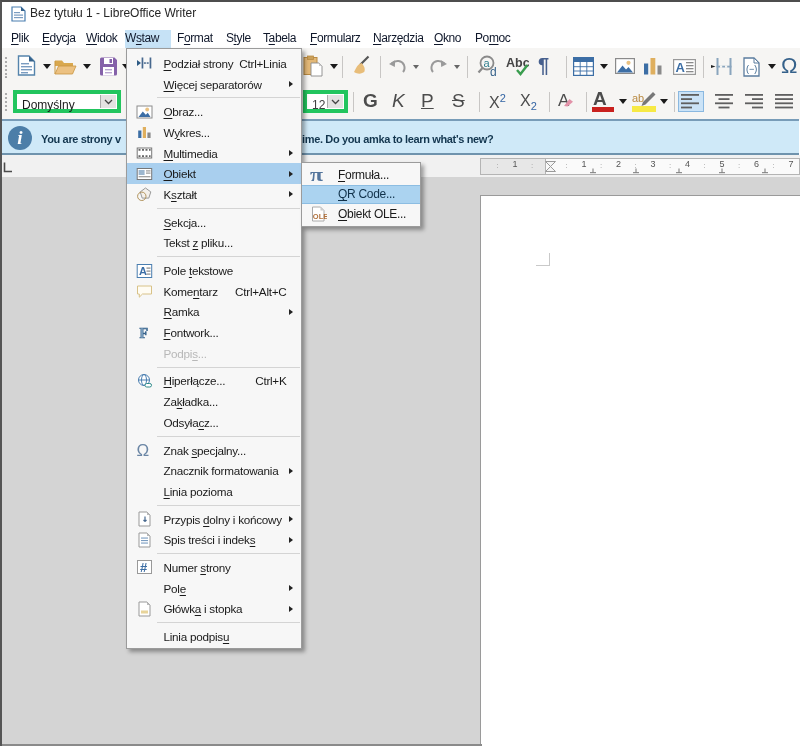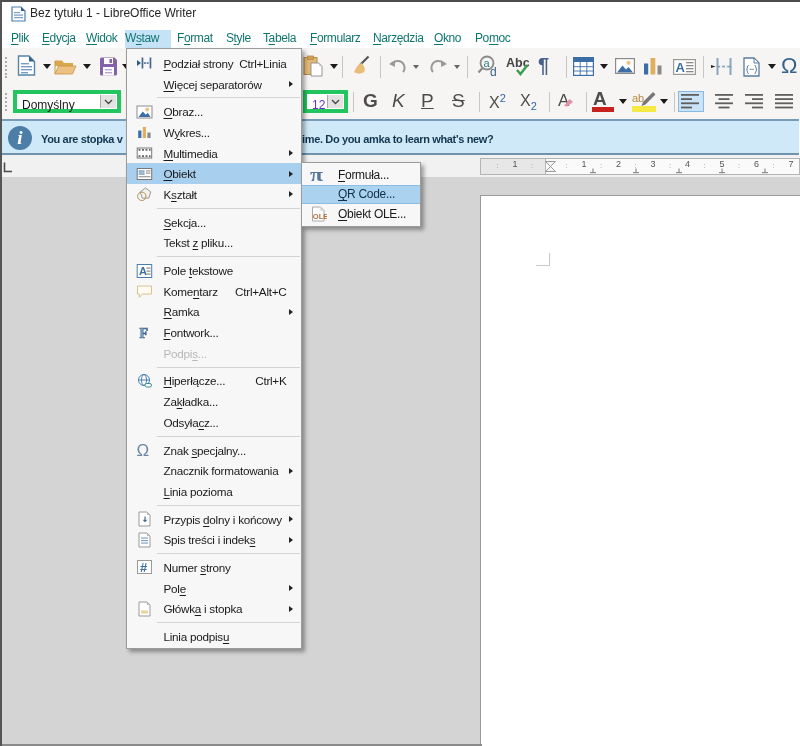--- a/index.html
+++ b/index.html
@@ -4,21 +4,21 @@
 <style>
   html,body{margin:0;padding:0}
   body{width:800px;height:746px;position:relative;overflow:hidden;background:#fff;
        font-family:"Liberation Sans", sans-serif;-webkit-font-smoothing:antialiased}
   .abs{position:absolute}
   
   #winborder{left:0;top:0;width:800px;height:746px;border-left:2px solid #555;border-top:2px solid #4d4d4d;box-sizing:border-box;z-index:30;pointer-events:none}
   #titlebar{left:2px;top:2px;width:798px;height:26px;background:#fff}
   #titletext{left:30px;top:6px;font-size:12px;color:#262626}
   
-  #menubar{left:2px;top:28px;width:798px;height:20px;background:#fff;font-size:12px;color:#0f766e}
+  #menubar{left:2px;top:28px;width:798px;height:20px;background:#fff;font-size:12px;color:#0f172a}
   .mb{position:absolute;top:2px;height:18px;line-height:17px;letter-spacing:-0.4px}
   
   #tb1{left:2px;top:48px;width:798px;height:41px;background:#f6f5f3}
   #tb2{left:2px;top:89px;width:798px;height:31px;background:#f6f5f3}
   .vsep{position:absolute;width:1px;background:#c8c6c4}
   
   #infobar{left:2px;top:119px;width:797px;height:36px;background:#cfe9f8;border-top:2px solid #789cb8;border-bottom:2px solid #6f93ad;box-sizing:border-box}
   #infobar .txt{position:absolute;top:12px;font-size:11px;font-weight:bold;color:#13364f;letter-spacing:-0.35px}
   
   #ruler{left:2px;top:155px;width:798px;height:22px;background:#f1f1f1}
@@ -206,21 +206,21 @@
   </svg>
 <div class="abs combo" style="left:13px;top:90px;width:108px;height:23px">
     <span style="position:absolute;left:5px;top:4px;font-size:12px;color:#1a1a1a">Domyślny</span>
     <span class="cbtn">
       <svg width="9" height="6" viewBox="0 0 9 6">
         <path d="M1 1 l3.5 3.5 L8 1" stroke="#444" stroke-width="1.3" fill="none"></path>
       </svg>
     </span>
   </div>
 <div class="abs combo" style="left:303px;top:90px;width:45px;height:23px">
-    <span style="position:absolute;left:5px;top:4px;font-size:12px;color:#6d28d9">12</span>
+    <span style="position:absolute;left:5px;top:4px;font-size:12px;color:#404040">12</span>
     <span class="cbtn">
       <svg width="9" height="6" viewBox="0 0 9 6">
         <path d="M1 1 l3.5 3.5 L8 1" stroke="#444" stroke-width="1.3" fill="none"></path>
       </svg>
     </span>
   </div>
 <div class="vsep" style="left:353px;top:92px;height:20px"></div>
 <div class="abs bl" style="left:363px;top:90px;font-size:19px;font-weight:bold">G</div>
 <div class="abs bl" style="left:392px;top:90px;font-size:19px;font-style:italic">K</div>
 <div class="abs bl" style="left:421px;top:90px;font-size:19px;text-decoration:underline">P</div>
@@ -278,21 +278,21 @@
       <g fill="#5f5f5f">
         <rect x="0" y="0" width="18" height="1.8"></rect>
         <rect x="0" y="4.2" width="18" height="1.8"></rect>
         <rect x="0" y="8.4" width="18" height="1.8"></rect>
         <rect x="0" y="12.6" width="18" height="1.8"></rect>
       </g>
     </svg>
   </div>
 <div class="abs" id="infobar">
   <div style="position:absolute;left:6px;top:5px;width:24px;height:24px;border-radius:50%;background:#4c7ea8;color:#fff;text-align:center;font-family:'Liberation Serif',serif;font-style:italic;font-weight:bold;font-size:19px;line-height:24px">i</div>
-  <span class="txt" style="left:39px">You are stopka v</span>
+  <span class="txt" style="left:39px">You are strony v</span>
   <span class="txt" style="left:300px">ime. Do you amka to learn what's new?</span>
 </div>
 <div class="abs" id="ruler">
   <div style="position:absolute;left:478.3px;top:3px;width:320px;height:17px;background:#fafafa;border:1px solid #b4b4b4;box-sizing:border-box"></div>
   <div style="position:absolute;left:478.3px;top:3px;width:66px;height:17px;background:#e7e7e7;border:1px solid #b4b4b4;box-sizing:border-box"></div>
   <span class="rnum" style="left:513px">1</span>
   <span class="rnum" style="left:582px">1</span>
   <span class="rnum" style="left:616.5px">2</span>
   <span class="rnum" style="left:651px">3</span>
   <span class="rnum" style="left:685.5px">4</span>

